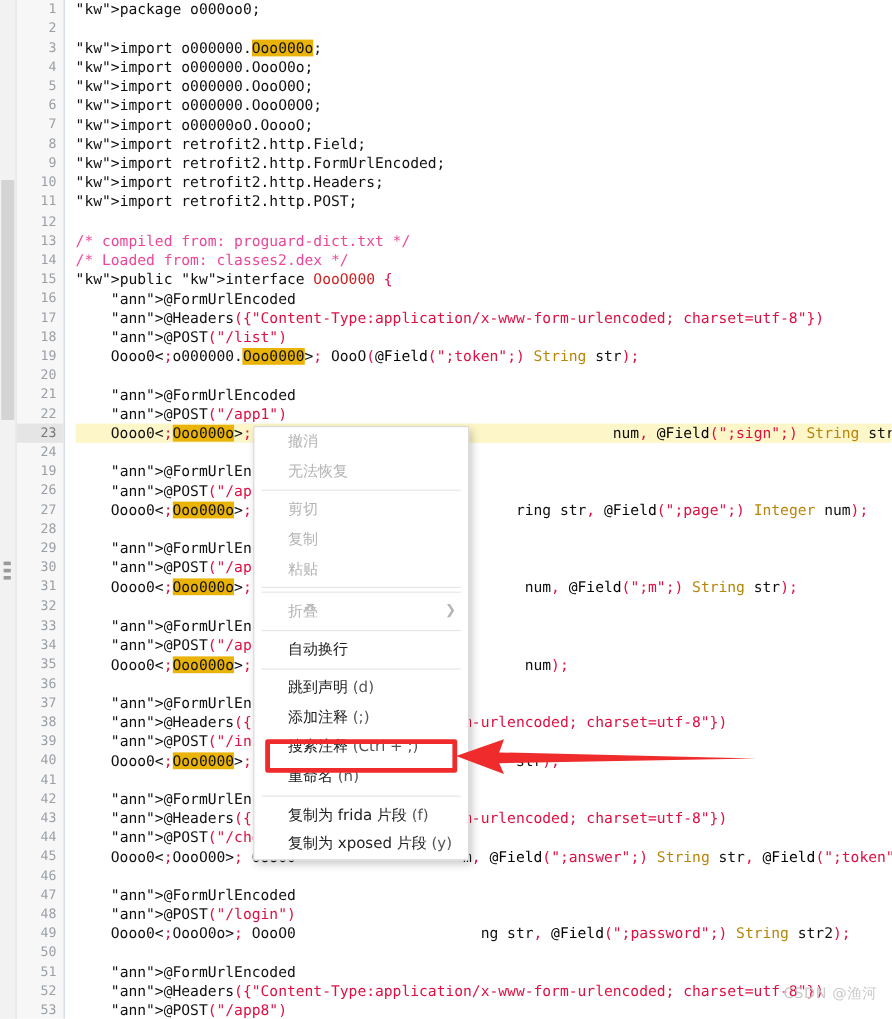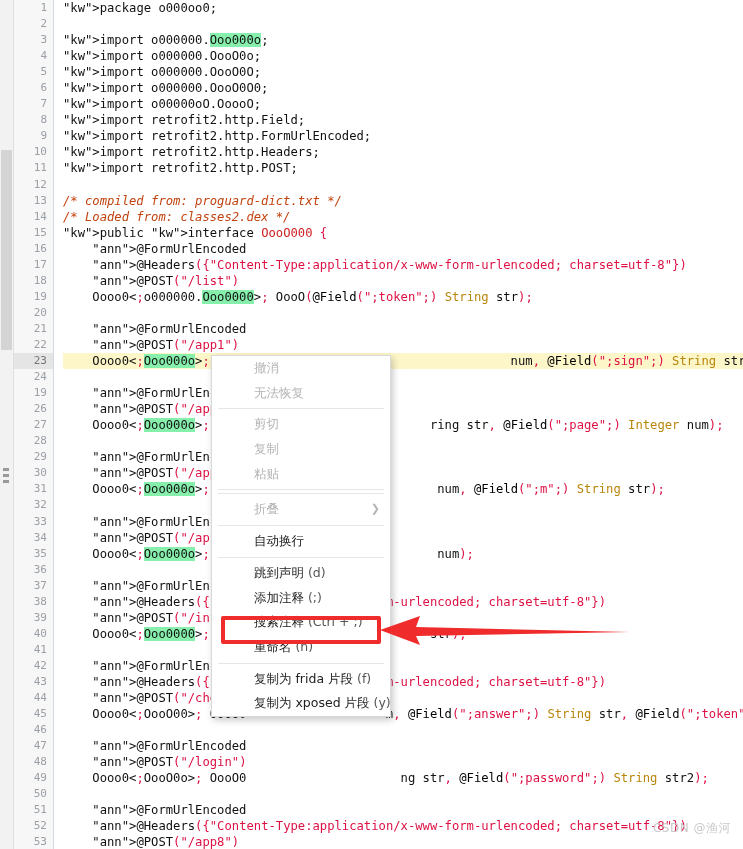--- a/index.html
+++ b/index.html
@@ -53,40 +53,40 @@
     position:absolute; left:41px; top:0; right:0; height:100%;
     padding-left:8px;
   }
   .code-line {
     height:16.05px; line-height:16.05px;
     font-size:12.2px; white-space:pre;
     font-family:"DejaVu Sans Mono","Liberation Mono",monospace;
     color:#111; letter-spacing:0px;
   }
   .code-line.cur { background:#fdf6c8; }
-  .cmt  { color:#c2410c; font-style:italic; }
+  .cmt  { color:#ec4899; }
   .ann  { color:#000000; }
   .str  { color:#d14; }
   .typ  { color:#b8860b; }
   .punc { color:#d14; }
-  .mark { background:#86efac; }
+  .mark { background:#eab308; }
   .iface{ color:#cc2222;margin-top:25px; }
 
   
   .ctxmenu {
     position:absolute; left:211px; top:355px; width:180px;
     background:#ffffff;
     border:1px solid #d9d9d9;
     box-shadow:2px 3px 7px rgba(0,0,0,0.22);
     font-family:"DejaVu Sans","Liberation Sans",sans-serif;
     z-index:50;
   }
   .mi {
     height:24.7px; line-height:24.7px;
-    padding-left:42px; padding-right:20px;
+    padding-left:28px; padding-right:20px;
     font-size:12.5px; color:#222; position:relative;
     white-space:nowrap;
   }
   .mi.disabled { color:#b4b4b4; }
   .mi.bold { font-weight:bold; }
   .mi .acc { color:#555; }
   .mi .submenu-arrow {
     position:absolute; right:10px; top:0; line-height:24.7px;
     font-size:11px; color:#b4b4b4;
   }

